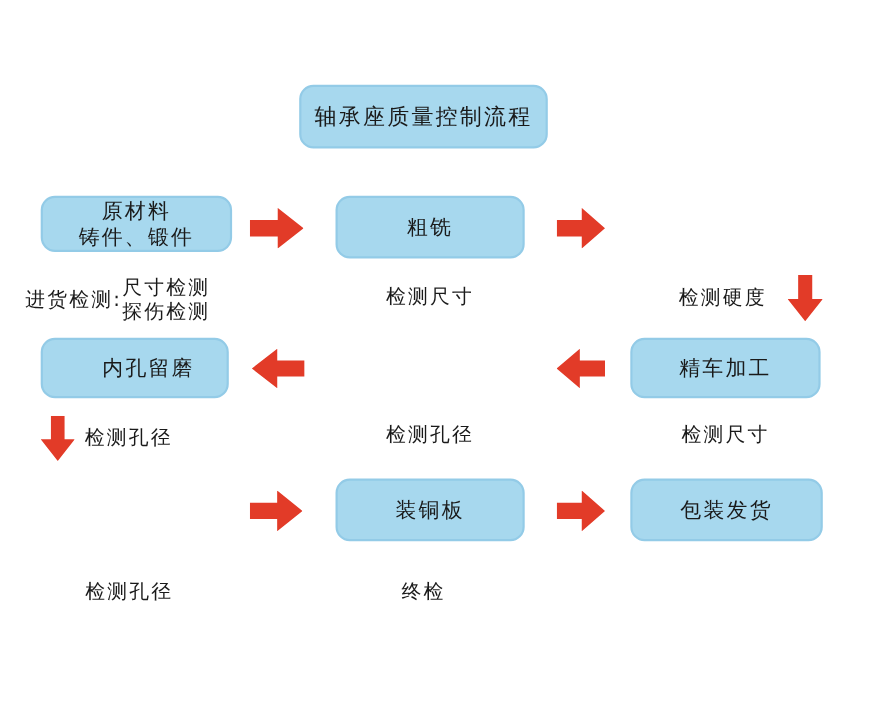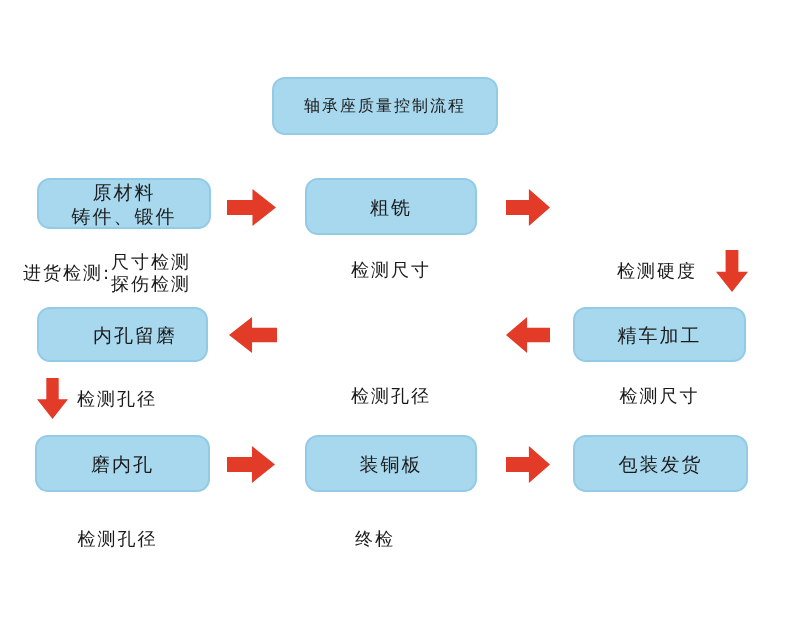--- a/index.html
+++ b/index.html
@@ -25,21 +25,21 @@
     display: flex;
     flex-direction: column;
     align-items: center;
     justify-content: center;
     font-size: 19px;
     letter-spacing: 2px;
     line-height: 24px;
     text-align: center;
   }
   .title-box {
-    font-size: 16px;
+    font-size: 20px;
     letter-spacing: 2px;
   }
   .arrow {
     position: absolute;
     background: var(--arrow, #e23b28);
   }
   .arrow.right {
     clip-path: polygon(0 30%, 52% 30%, 52% 0, 100% 50%, 52% 100%, 52% 70%, 0 70%);
   }
   .arrow.left {
@@ -134,32 +134,29 @@
     <span class="arrow-inline arrow down" style="position:static; width:31px; height:41px;"></span>
     <span>检测孔径</span>
   </div>
   <div class="caption centered" style="left:305px; top:384px; width:172px;">
     <span>检测孔径</span>
   </div>
   <div class="caption centered" style="left:573px; top:384px; width:173px;">
     <span>检测尺寸</span>
   </div>
 
-  <div class="box" style="left:35px; top:435px; width:175px; height:57px;">
-    <span>磨内孔</span>
-  </div>
   <div class="arrow right" style="left:227px; top:446px; width:48px; height:37px;"></div>
   <div class="box" style="left:305px; top:435px; width:172px; height:57px;">
     <span>装铜板</span>
   </div>
   <div class="arrow right" style="left:506px; top:446px; width:44px; height:37px;"></div>
   <div class="box" style="left:573px; top:435px; width:175px; height:57px;">
     <span>包装发货</span>
   </div>
 
   <div class="caption centered" style="left:35px; top:527px; width:165px;">
     <span>检测孔径</span>
   </div>
-  <div class="caption centered" style="left:295px; top:527px; width:160px;">
+  <div class="caption centered" style="left:305px; top:527px; width:160px;">
     <span>终检</span>
   </div>
 
 </div>
 
 </body></html>

